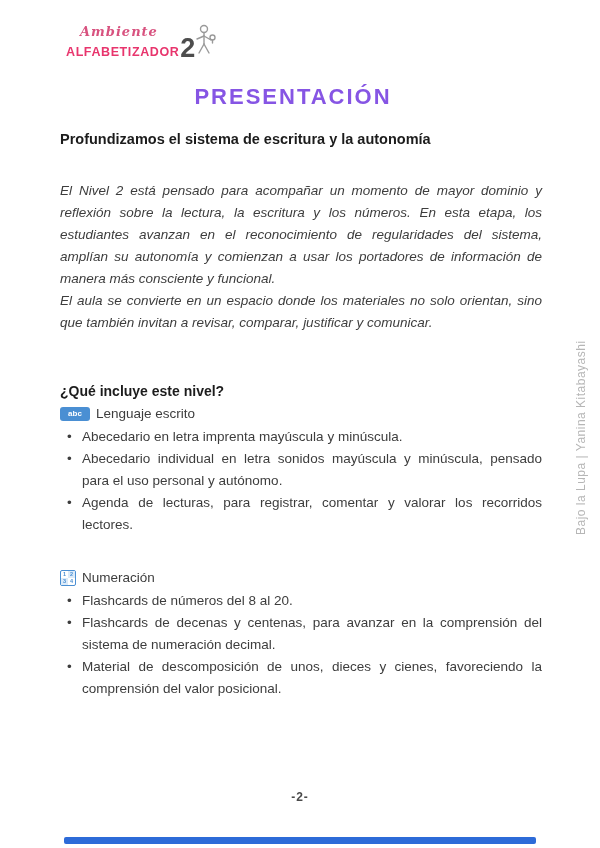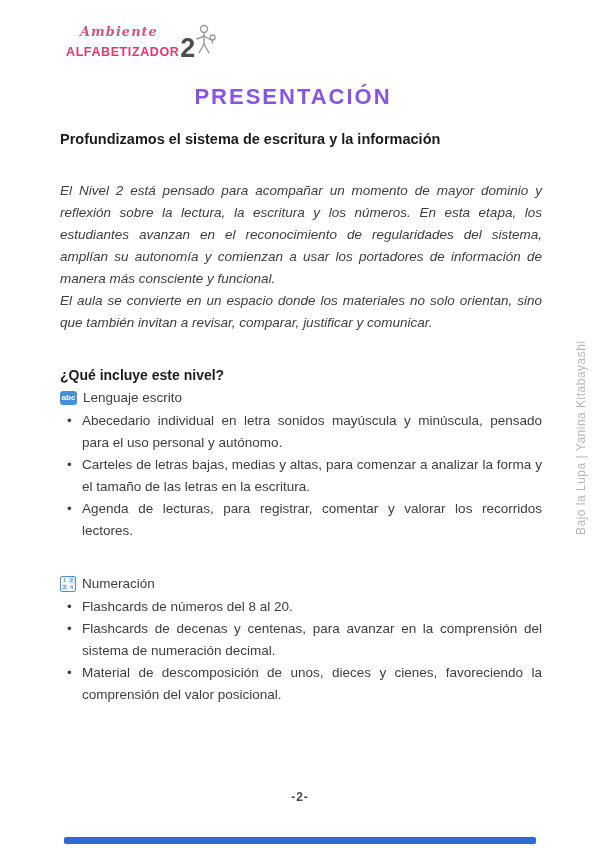--- a/index.html
+++ b/index.html
@@ -46,26 +46,26 @@
     position:absolute; left:60px; top:128px; width:482px;
     font-size:13.5px; line-height:22px; color:#3d3d3d;
   }
   .heading {
     font-size:14.5px; font-weight:bold; color:#1c1c1c;
     margin-bottom:30px;
   }
   .body-par { text-align:justify;font-style:italic; }
   .q-heading {
     font-size:14px; font-weight:bold; color:#1c1c1c;
-    margin-top:30px;
+    margin-top:46px;
   }
   .cat-line { display:flex; align-items:center; gap:6px; margin-top:1px; }
   .icon-abc {
     display:inline-flex; align-items:center; justify-content:center;
-    width:17px; height:14px; border-radius:3px;
+    width:30px; height:14px; border-radius:3px;
     background:#4a8fd3; color:#fff;
     font-size:8px; font-weight:bold; line-height:1;
     flex:0 0 auto;
   }
   .icon-1234 {
     display:inline-grid; grid-template-columns:7px 7px; grid-template-rows:7px 7px;
     border:1.2px solid #4a8fd3; border-radius:2px; background:#fff;
     flex:0 0 auto;
   }
   .icon-1234 span {
@@ -125,34 +125,34 @@
         <line class="stick" x1="13" y1="22" x2="18" y2="31"></line>
         <circle class="stick" cx="21.5" cy="15.5" r="2.5"></circle>
         <line class="stick" x1="21.5" y1="18" x2="21.5" y2="21"></line>
       </svg>
     </span>
   </div>
 
   <div class="title">PRESENTACIÓN</div>
 
   <div class="content">
-    <div class="heading">Profundizamos el sistema de escritura y la información</div>
+    <div class="heading">Profundizamos el sistema de escritura y la autonomía</div>
 
     <p class="body-par">El Nivel 2 está pensado para acompañar un momento de mayor dominio y reflexión sobre la lectura, la escritura y los números. En esta etapa, los estudiantes avanzan en el reconocimiento de regularidades del sistema, amplían su autonomía y comienzan a usar los portadores de información de manera más consciente y funcional.</p>
     <p class="body-par">El aula se convierte en un espacio donde los materiales no solo orientan, sino que también invitan a revisar, comparar, justificar y comunicar.</p>
 
     <div class="q-heading">¿Qué incluye este nivel?</div>
 
     <div class="cat-line">
       <span class="icon-abc">abc</span>
       <span>Lenguaje escrito</span>
     </div>
     <ul class="bullets">
+      <li>Abecedario en letra imprenta mayúscula y minúscula.</li>
       <li>Abecedario individual en letra sonidos mayúscula y minúscula, pensado para el uso personal y autónomo.</li>
-      <li>Carteles de letras bajas, medias y altas, para comenzar a analizar la forma y el tamaño de las letras en la escritura.</li>
       <li>Agenda de lecturas, para registrar, comentar y valorar los recorridos lectores.</li>
     </ul>
 
     <div class="gap-30"></div>
 
     <div class="cat-line">
       <span class="icon-1234">
         <span>1</span>
         <span>2</span>
         <span>3</span>

